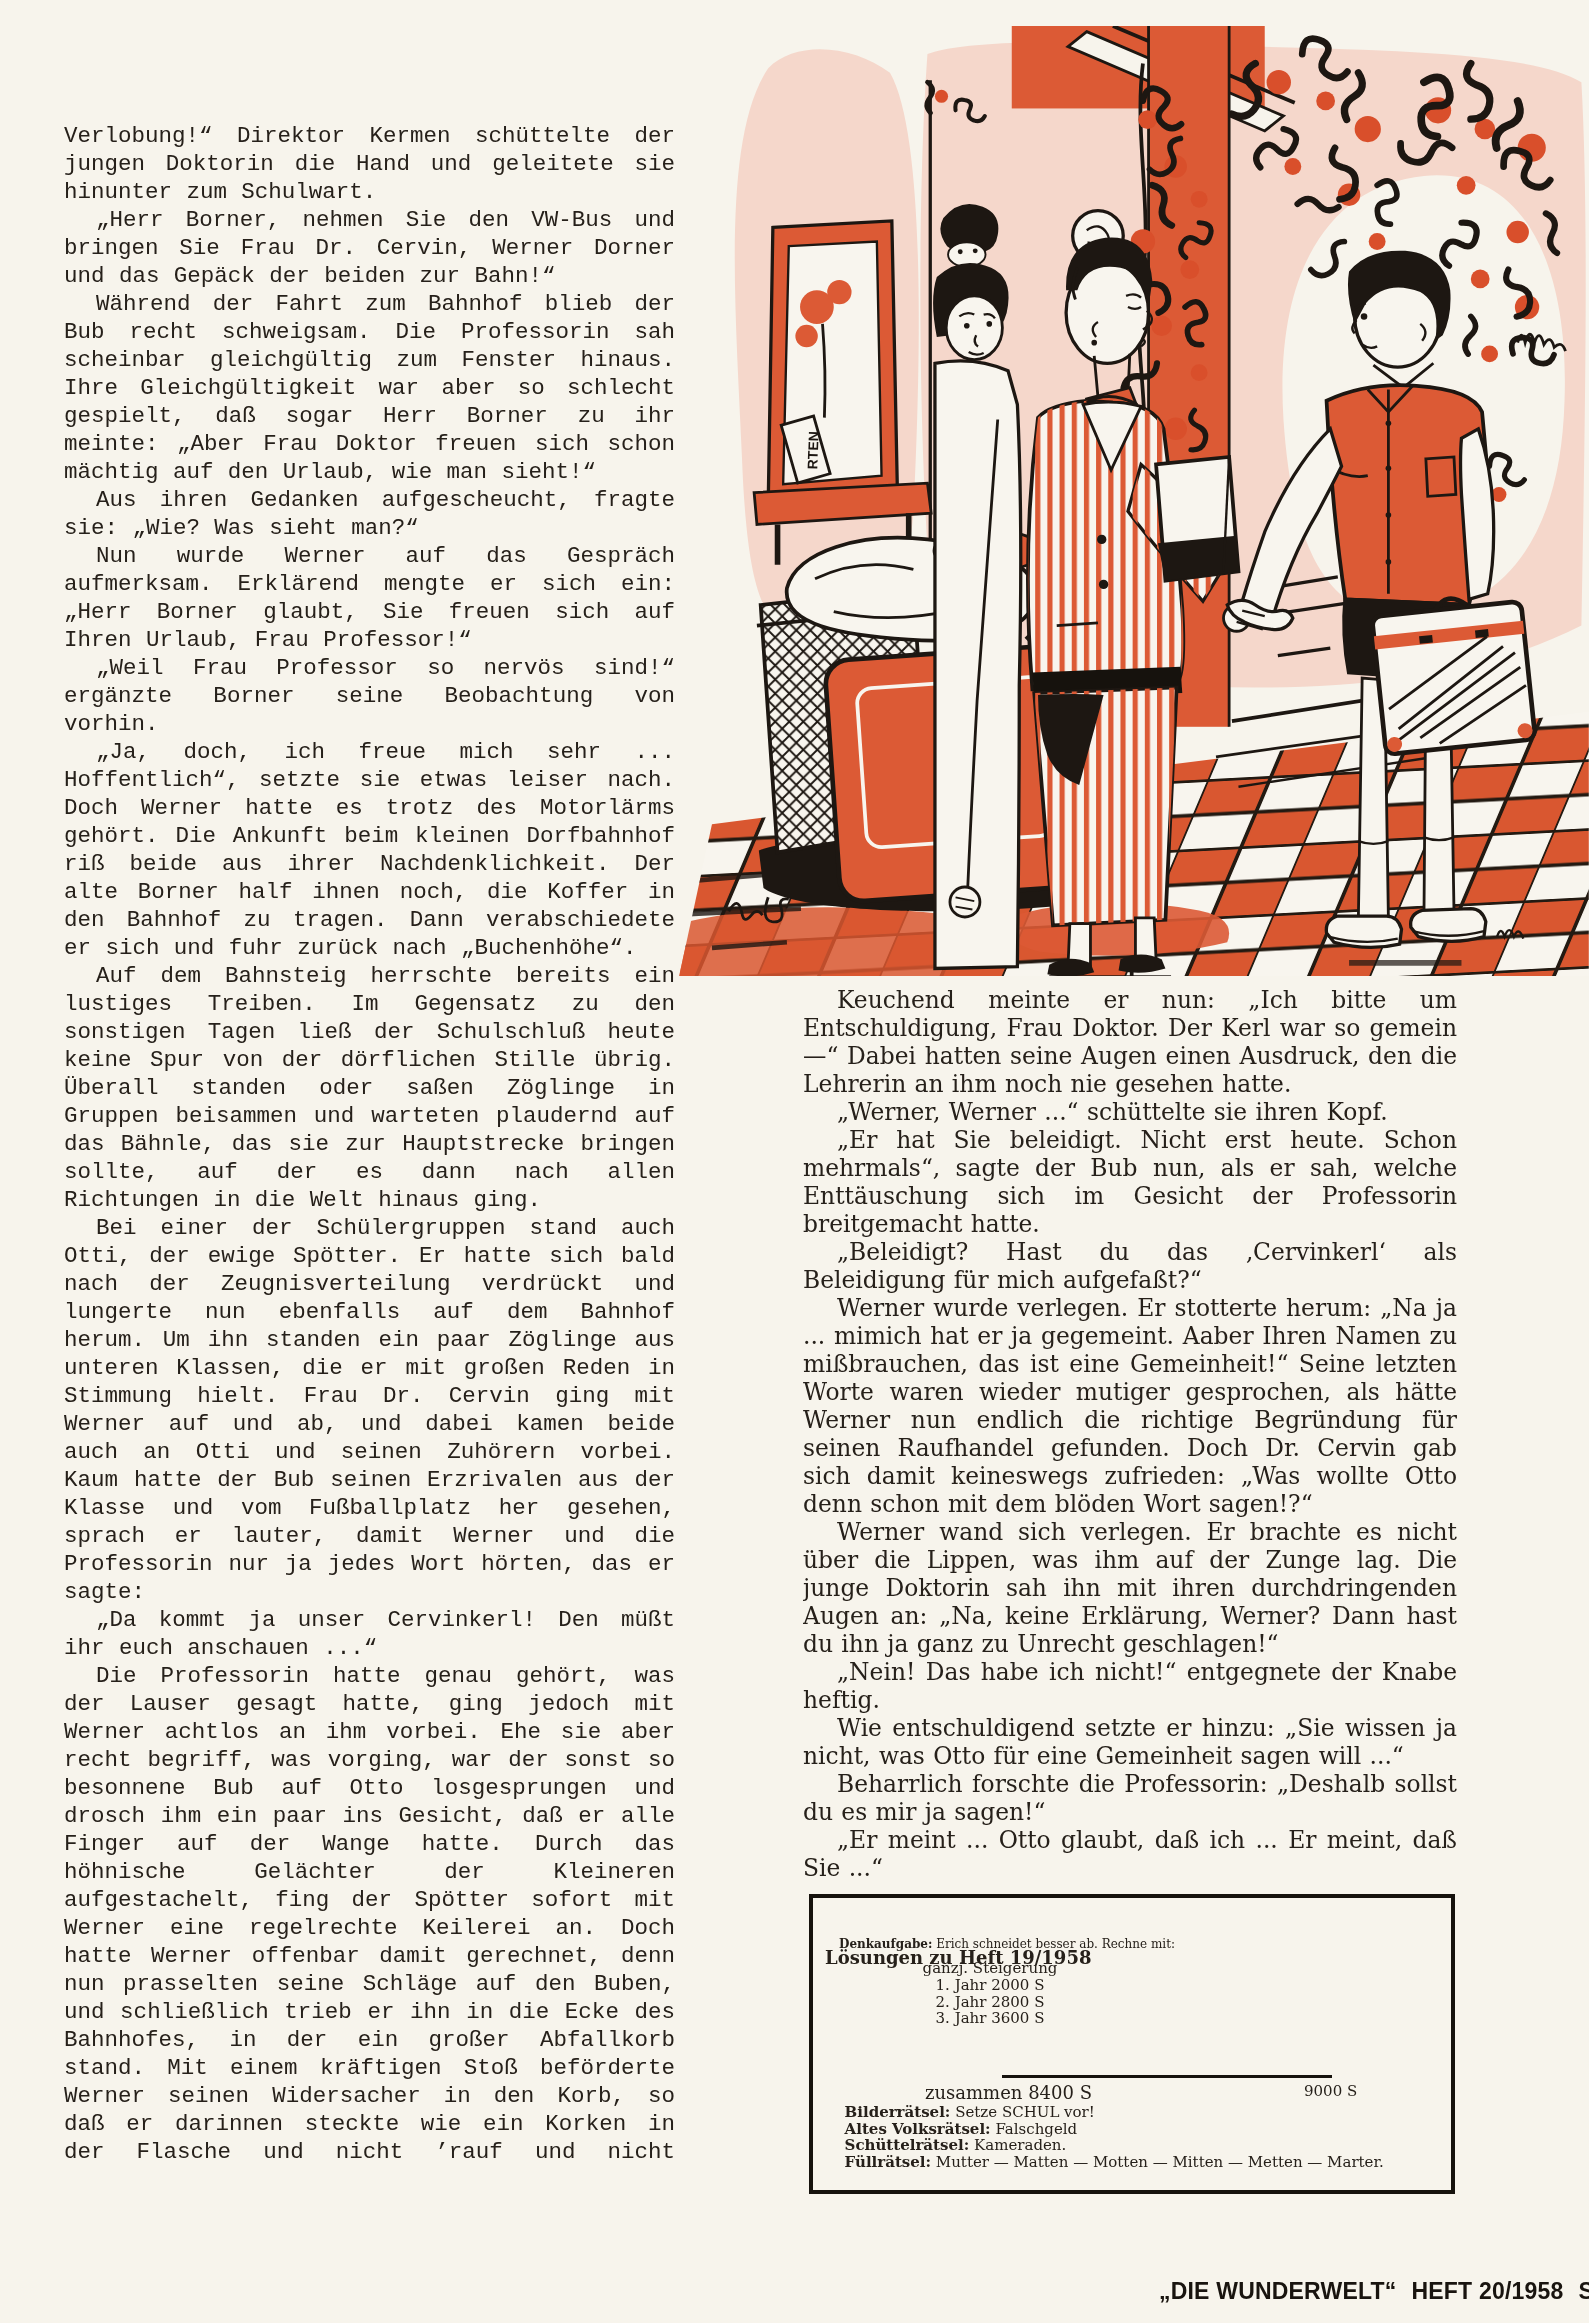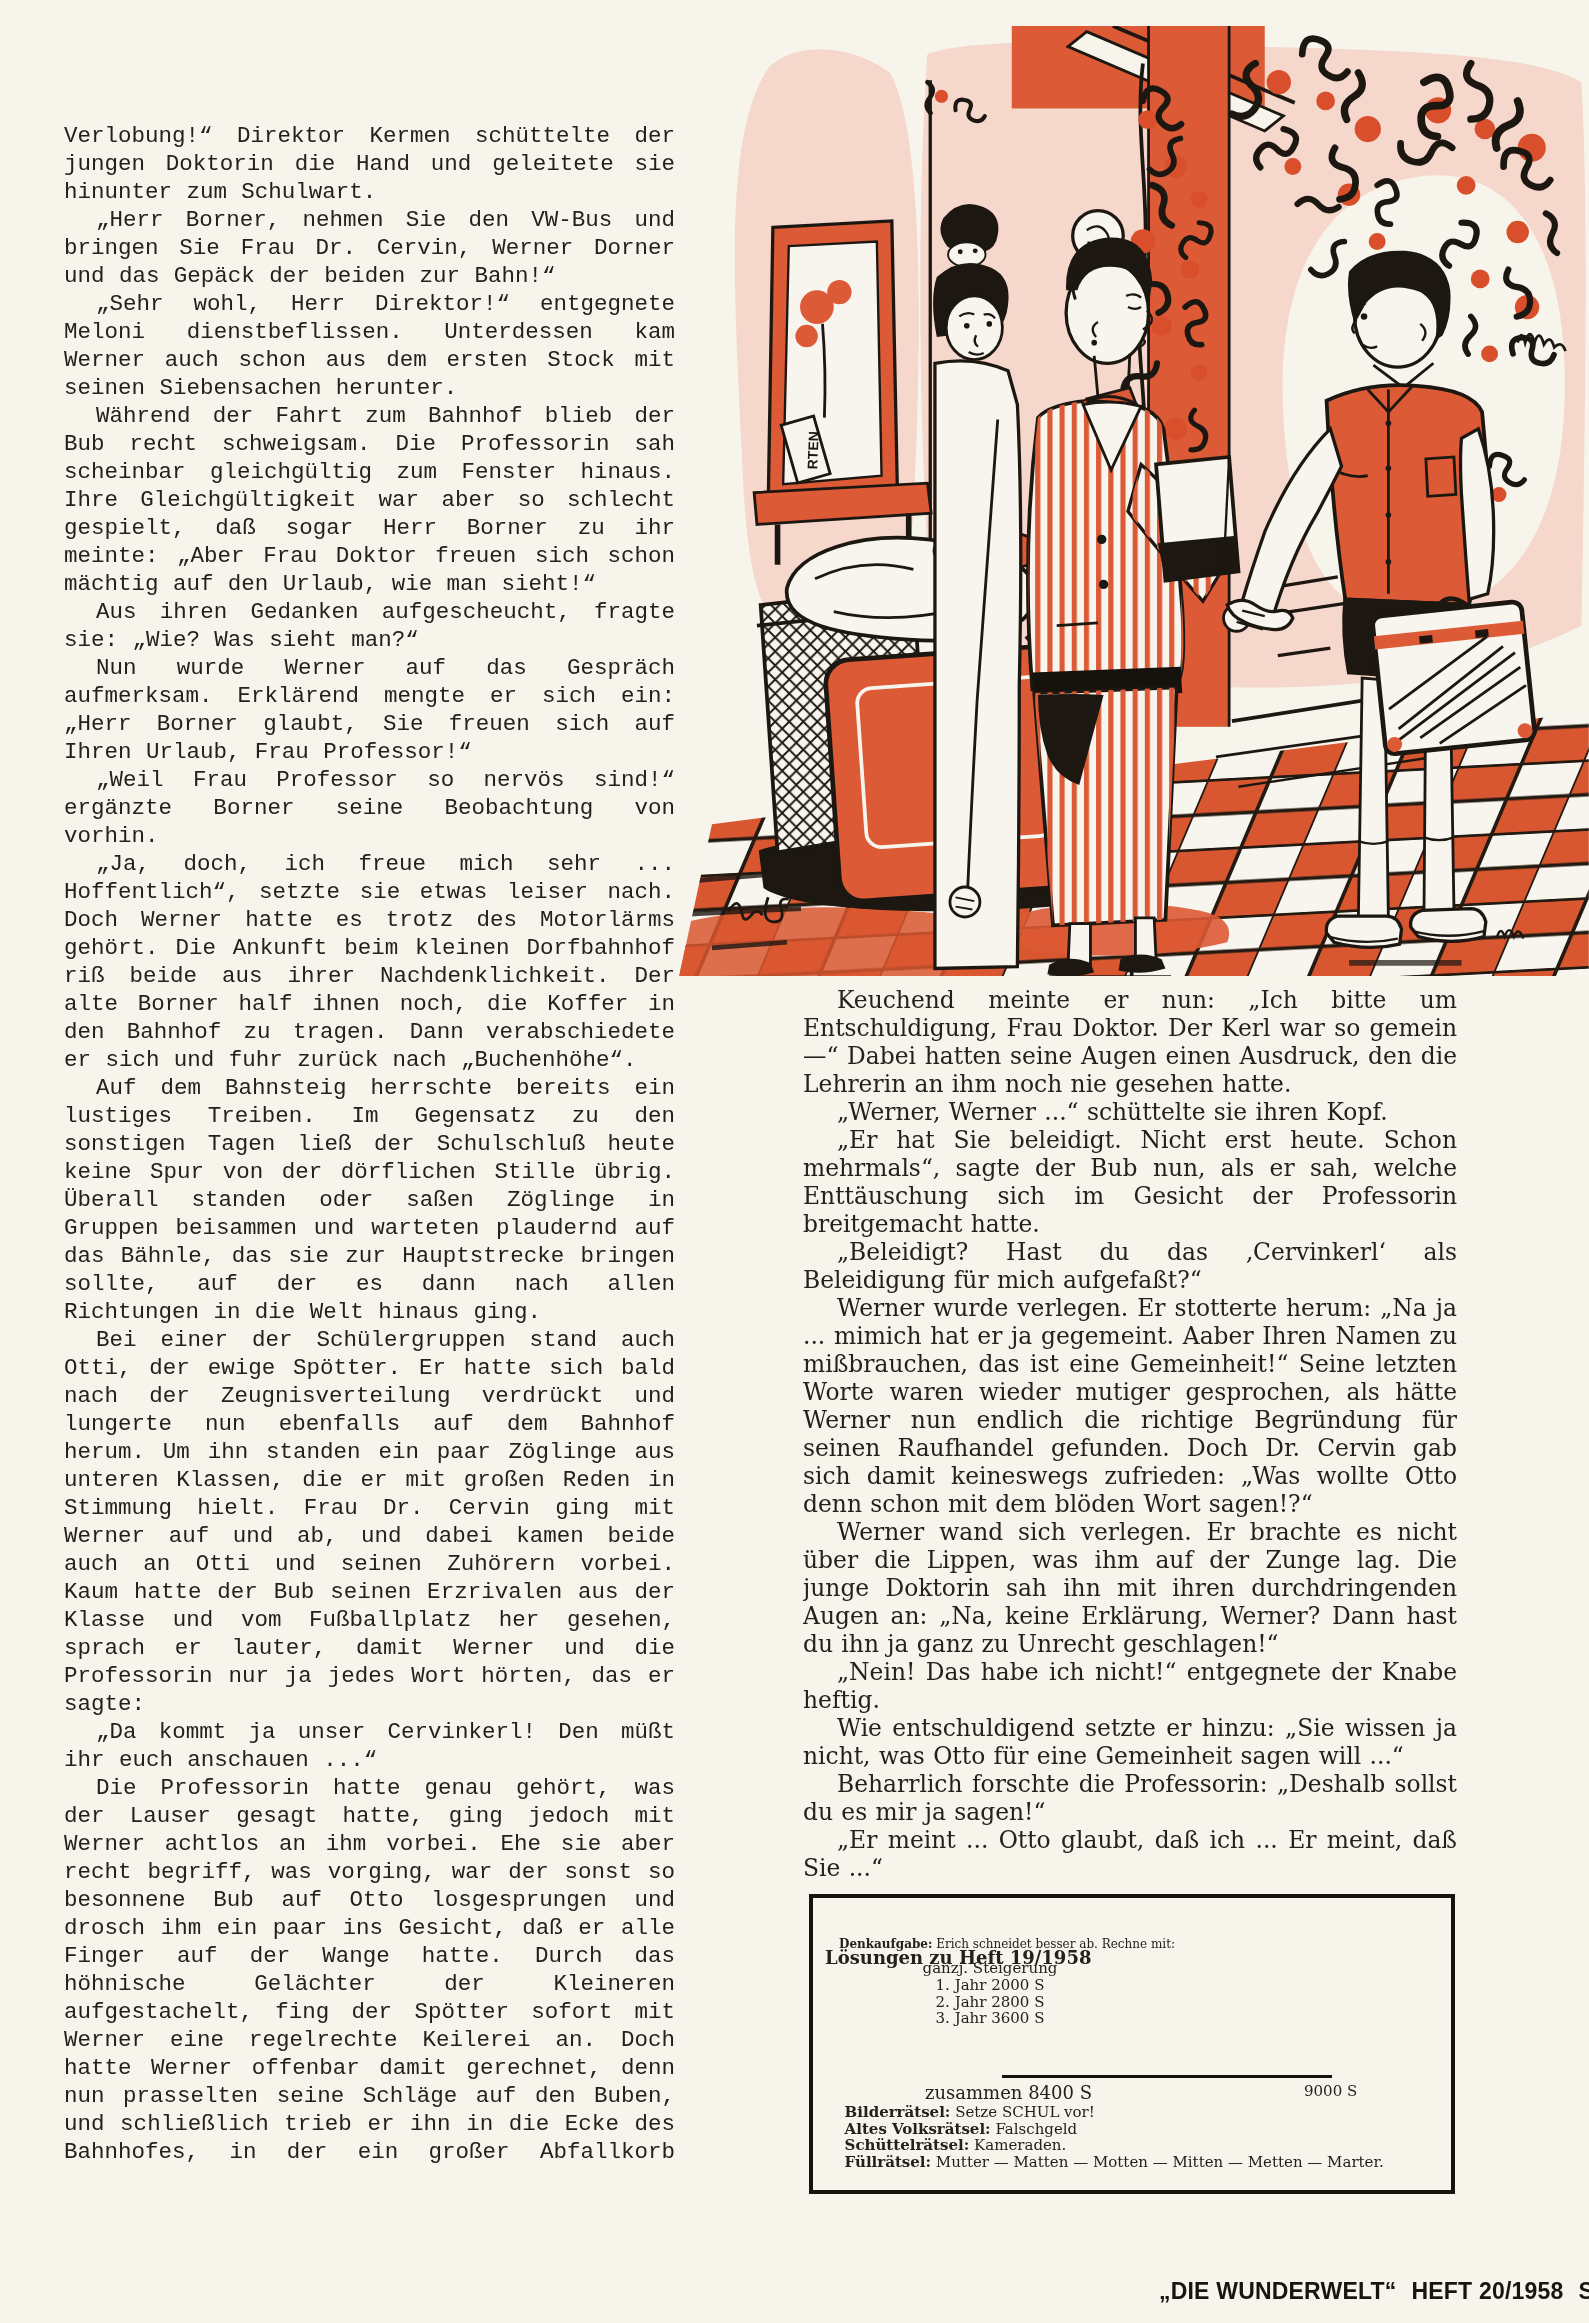--- a/index.html
+++ b/index.html
@@ -310,21 +310,20 @@
         <circle cx="1102" cy="760" r="8" fill="#dc5a35"></circle>
     </g>
     <path d="M920 1000 h120 M600 1016 h130" stroke="#1d1712" stroke-width="6" opacity="0.7"></path>
   </g>
 </svg>
 
 <div id="left-col" class="abs">
 
 <p>Verlobung!“ Direktor Kermen schüttelte der jungen Doktorin die Hand und geleitete sie hinunter zum Schulwart.</p>
     <p>„Herr Borner, nehmen Sie den VW-Bus und bringen Sie Frau Dr. Cervin, Werner Dorner und das Gepäck der beiden zur Bahn!“</p>
-    <p>„Sehr wohl, Herr Direktor!“ entgegnete Meloni dienstbeflissen. Unterdessen kam Werner auch schon aus dem ersten Stock mit seinen Siebensachen herunter.</p>
     <p>Während der Fahrt zum Bahnhof blieb der Bub recht schweigsam. Die Professorin sah scheinbar gleichgültig zum Fenster hinaus. Ihre Gleichgültigkeit war aber so schlecht gespielt, daß sogar Herr Borner zu ihr meinte: „Aber Frau Doktor freuen sich schon mächtig auf den Urlaub, wie man sieht!“</p>
     <p>Aus ihren Gedanken aufgescheucht, fragte sie: „Wie? Was sieht man?“</p>
     <p>Nun wurde Werner auf das Gespräch aufmerksam. Erklärend mengte er sich ein: „Herr Borner glaubt, Sie freuen sich auf Ihren Urlaub, Frau Professor!“</p>
     <p>„Weil Frau Professor so nervös sind!“ ergänzte Borner seine Beobachtung von vorhin.</p>
     <p>„Ja, doch, ich freue mich sehr ... Hoffentlich“, setzte sie etwas leiser nach. Doch Werner hatte es trotz des Motorlärms gehört. Die Ankunft beim kleinen Dorfbahnhof riß beide aus ihrer Nachdenklichkeit. Der alte Borner half ihnen noch, die Koffer in den Bahnhof zu tragen. Dann verabschiedete er sich und fuhr zurück nach „Buchenhöhe“.</p>
     <p>Auf dem Bahnsteig herrschte bereits ein lustiges Treiben. Im Gegensatz zu den sonstigen Tagen ließ der Schulschluß heute keine Spur von der dörflichen Stille übrig. Überall standen oder saßen Zöglinge in Gruppen beisammen und warteten plaudernd auf das Bähnle, das sie zur Hauptstrecke bringen sollte, auf der es dann nach allen Richtungen in die Welt hinaus ging.</p>
     <p>Bei einer der Schülergruppen stand auch Otti, der ewige Spötter. Er hatte sich bald nach der Zeugnisverteilung verdrückt und lungerte nun ebenfalls auf dem Bahnhof herum. Um ihn standen ein paar Zöglinge aus unteren Klassen, die er mit großen Reden in Stimmung hielt. Frau Dr. Cervin ging mit Werner auf und ab, und dabei kamen beide auch an Otti und seinen Zuhörern vorbei. Kaum hatte der Bub seinen Erzrivalen aus der Klasse und vom Fußballplatz her gesehen, sprach er lauter, damit Werner und die Professorin nur ja jedes Wort hörten, das er sagte:</p>
     <p>„Da kommt ja unser Cervinkerl! Den müßt ihr euch anschauen ...“</p>
     <p>Die Professorin hatte genau gehört, was der Lauser gesagt hatte, ging jedoch mit Werner achtlos an ihm vorbei. Ehe sie aber recht begriff, was vorging, war der sonst so besonnene Bub auf Otto losgesprungen und drosch ihm ein paar ins Gesicht, daß er alle Finger auf der Wange hatte. Durch das höhnische Gelächter der Kleineren aufgestachelt, fing der Spötter sofort mit Werner eine regelrechte Keilerei an. Doch hatte Werner offenbar damit gerechnet, denn nun prasselten seine Schläge auf den Buben, und schließlich trieb er ihn in die Ecke des Bahnhofes, in der ein großer Abfallkorb stand. Mit einem kräftigen Stoß beförderte Werner seinen Widersacher in den Korb, so daß er darinnen steckte wie ein Korken in der Flasche und nicht ’rauf und nicht ’runter konnte.</p>
     <p>„So, das ist für deine bodenlose Gemeinheit. Ich habe dir schon nach dem Klassenmatch versprochen, daß wir noch einmal abrechnen. Heute hast du deinen Text abbekommen. Wenn du einmal noch dein loses Maul an der Frau Dr. Cervin abwischt, dann schlage ich dich zu einem Geschirrständer zusammen!“ funkelte Werner den hilflos im Korb Steckenden an und gab ihn damit dem Gelächter des ganzen Bahnhofes preis. Verächtlich wandte sich Werner ab und trat zu seiner Lehrerin, die blaß die ganze Szene verfolgt hatte. Ihre Versuche, der Rauferei Einhalt zu gebieten, waren völlig erfolglos gewesen. Werner gab sich nicht eher zufrieden, bis sein Gegner erledigt war.</p>

